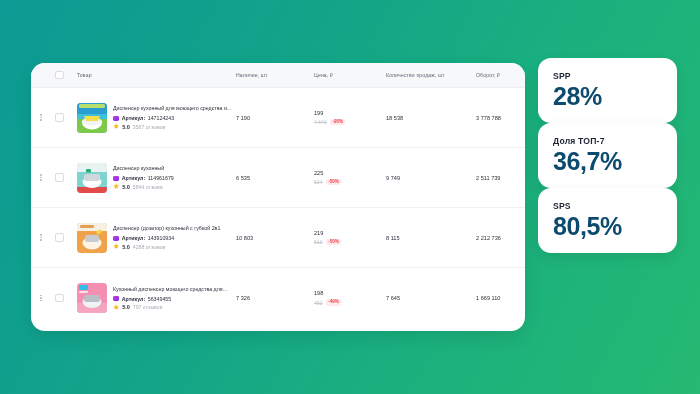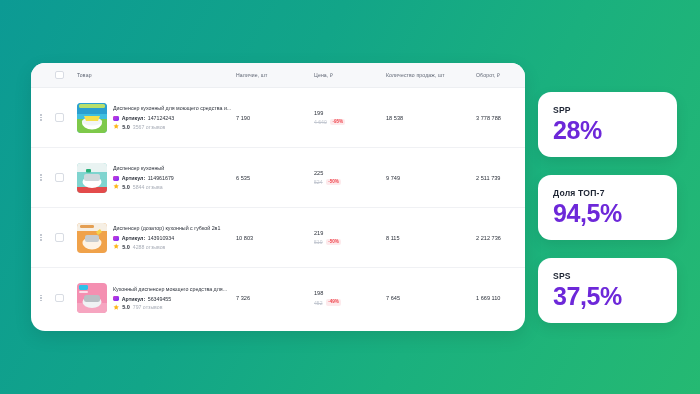--- a/index.html
+++ b/index.html
@@ -110,34 +110,34 @@
     background: #fdeaec; border-radius: 2px;
     padding: 1px 2.2px;
     line-height: 1;
   }
 
   
   #kpi-col {
     position: absolute;
     left: 538px; top: 58px;
     width: 139px;
-    display: flex; flex-direction: column; gap: 18px; margin-top: 34px;
+    display: flex; flex-direction: column; gap: 0;
   }
   .kpi {
     background: #fff;
     border-radius: 13px;
     padding: 13px 15px 14px 15px;
     box-shadow: 0 5px 14px rgba(0,0,0,0.09);
   }
   .kpi-label {
     font-size: 8.6px; font-weight: bold; color: #1d2433;
     letter-spacing: 0.2px;
   }
   .kpi-value {
-    font-size: 25px; font-weight: bold; color: #6d28d9;
+    font-size: 25px; font-weight: bold; color: #0c4a6e;
     letter-spacing: -0.4px;
     margin-top: 3px;
     line-height: 1;
   }
 </style>
 </head>
 <body>
 
 <div id="table-card">
 
@@ -364,19 +364,19 @@
 
 </div>
 
 <div id="kpi-col">
   <div class="kpi">
     <div class="kpi-label">SPP</div>
     <div class="kpi-value">28%</div>
   </div>
   <div class="kpi">
     <div class="kpi-label">Доля ТОП-7</div>
-    <div class="kpi-value">94,5%</div>
+    <div class="kpi-value">36,7%</div>
   </div>
   <div class="kpi">
     <div class="kpi-label">SPS</div>
-    <div class="kpi-value">37,5%</div>
+    <div class="kpi-value">80,5%</div>
   </div>
 </div>
 
 </body></html>

